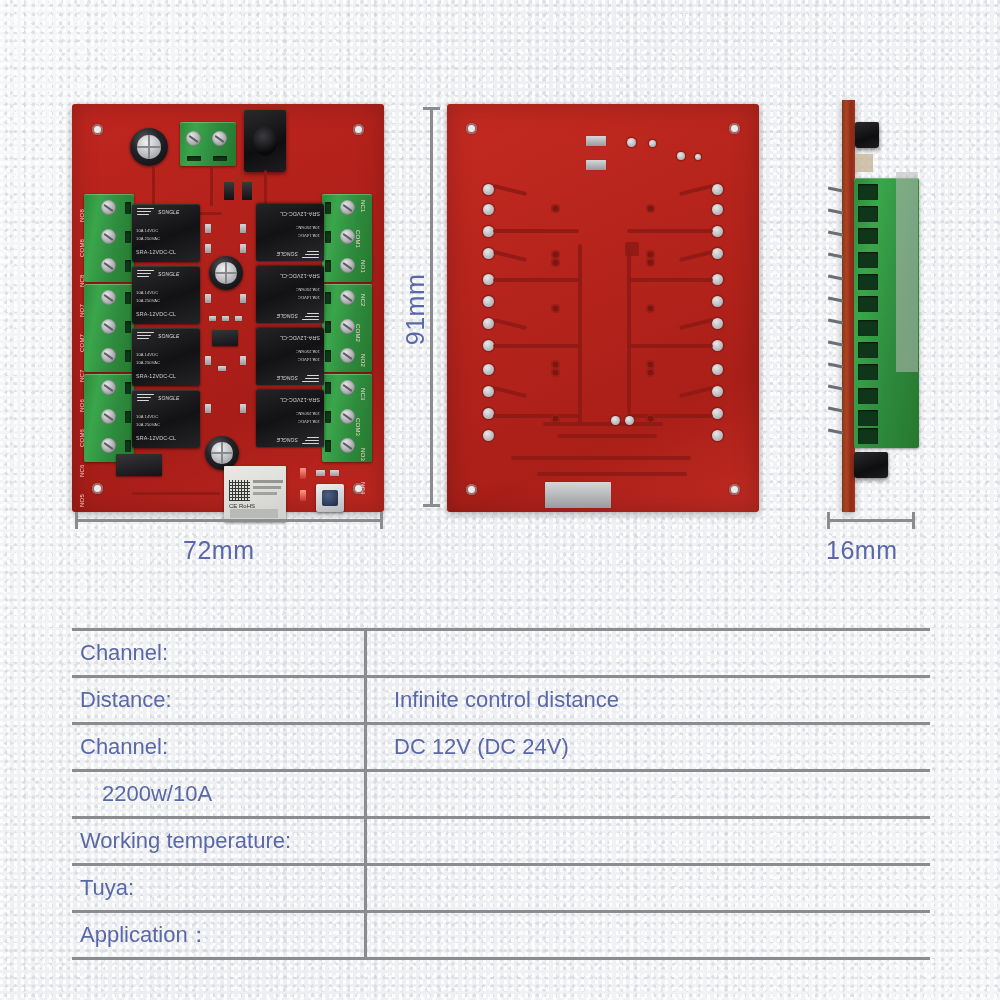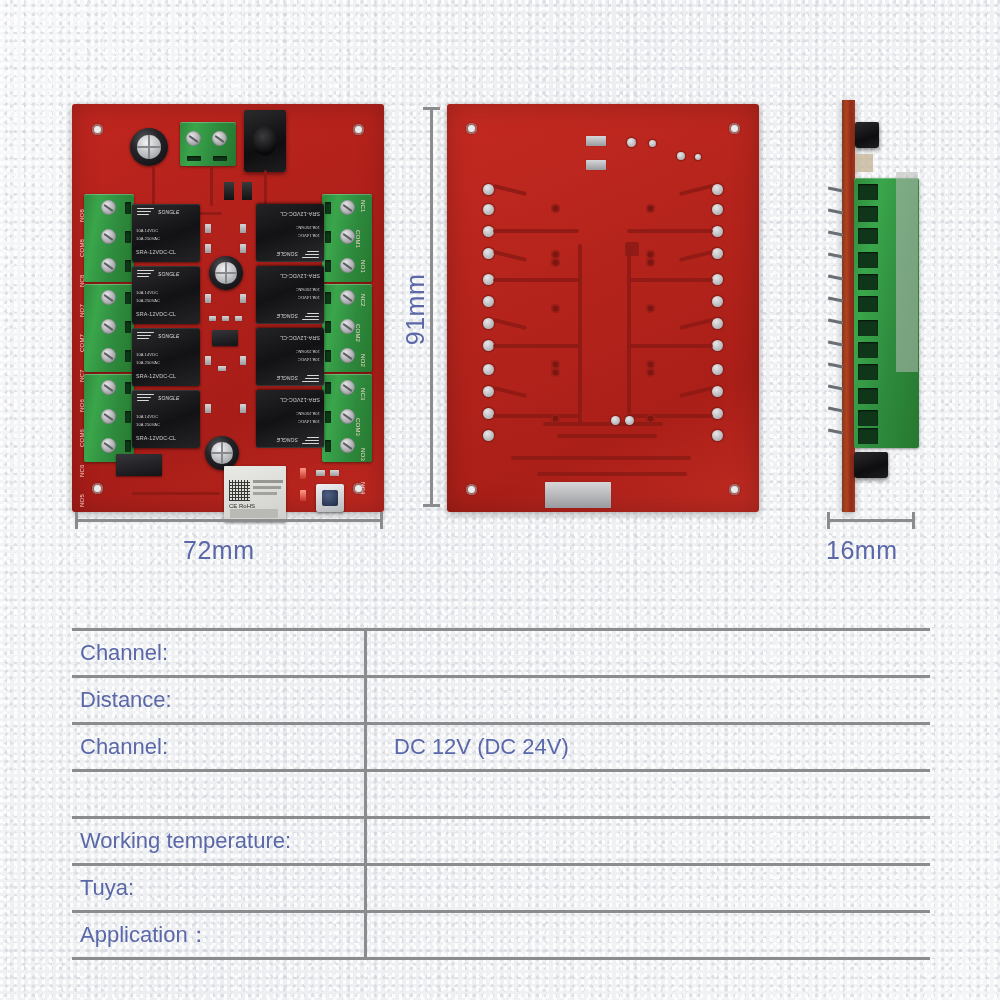--- a/index.html
+++ b/index.html
@@ -491,28 +491,30 @@
   <div class="dim-label" style="left:826px;top:536px;">16mm</div>
 
   <div class="spec-table" id="spec-table">
       <div class="spec-row">
         <div class="spec-key">Channel:</div>
         <div class="spec-div"></div>
       </div>
       <div class="spec-row">
         <div class="spec-key">Distance:</div>
         <div class="spec-div"></div>
+        <div class="spec-val">Infinite control distance</div>
       </div>
       <div class="spec-row">
         <div class="spec-key">Channel:</div>
         <div class="spec-div"></div>
         <div class="spec-val">DC 12V  (DC 24V)</div>
       </div>
       <div class="spec-row">
         <div class="spec-div"></div>
+        <div class="spec-val">2200w/10A</div>
       </div>
       <div class="spec-row">
         <div class="spec-key">Working temperature:</div>
         <div class="spec-div"></div>
       </div>
       <div class="spec-row">
         <div class="spec-key">Tuya:</div>
         <div class="spec-div"></div>
       </div>
       <div class="spec-row">

